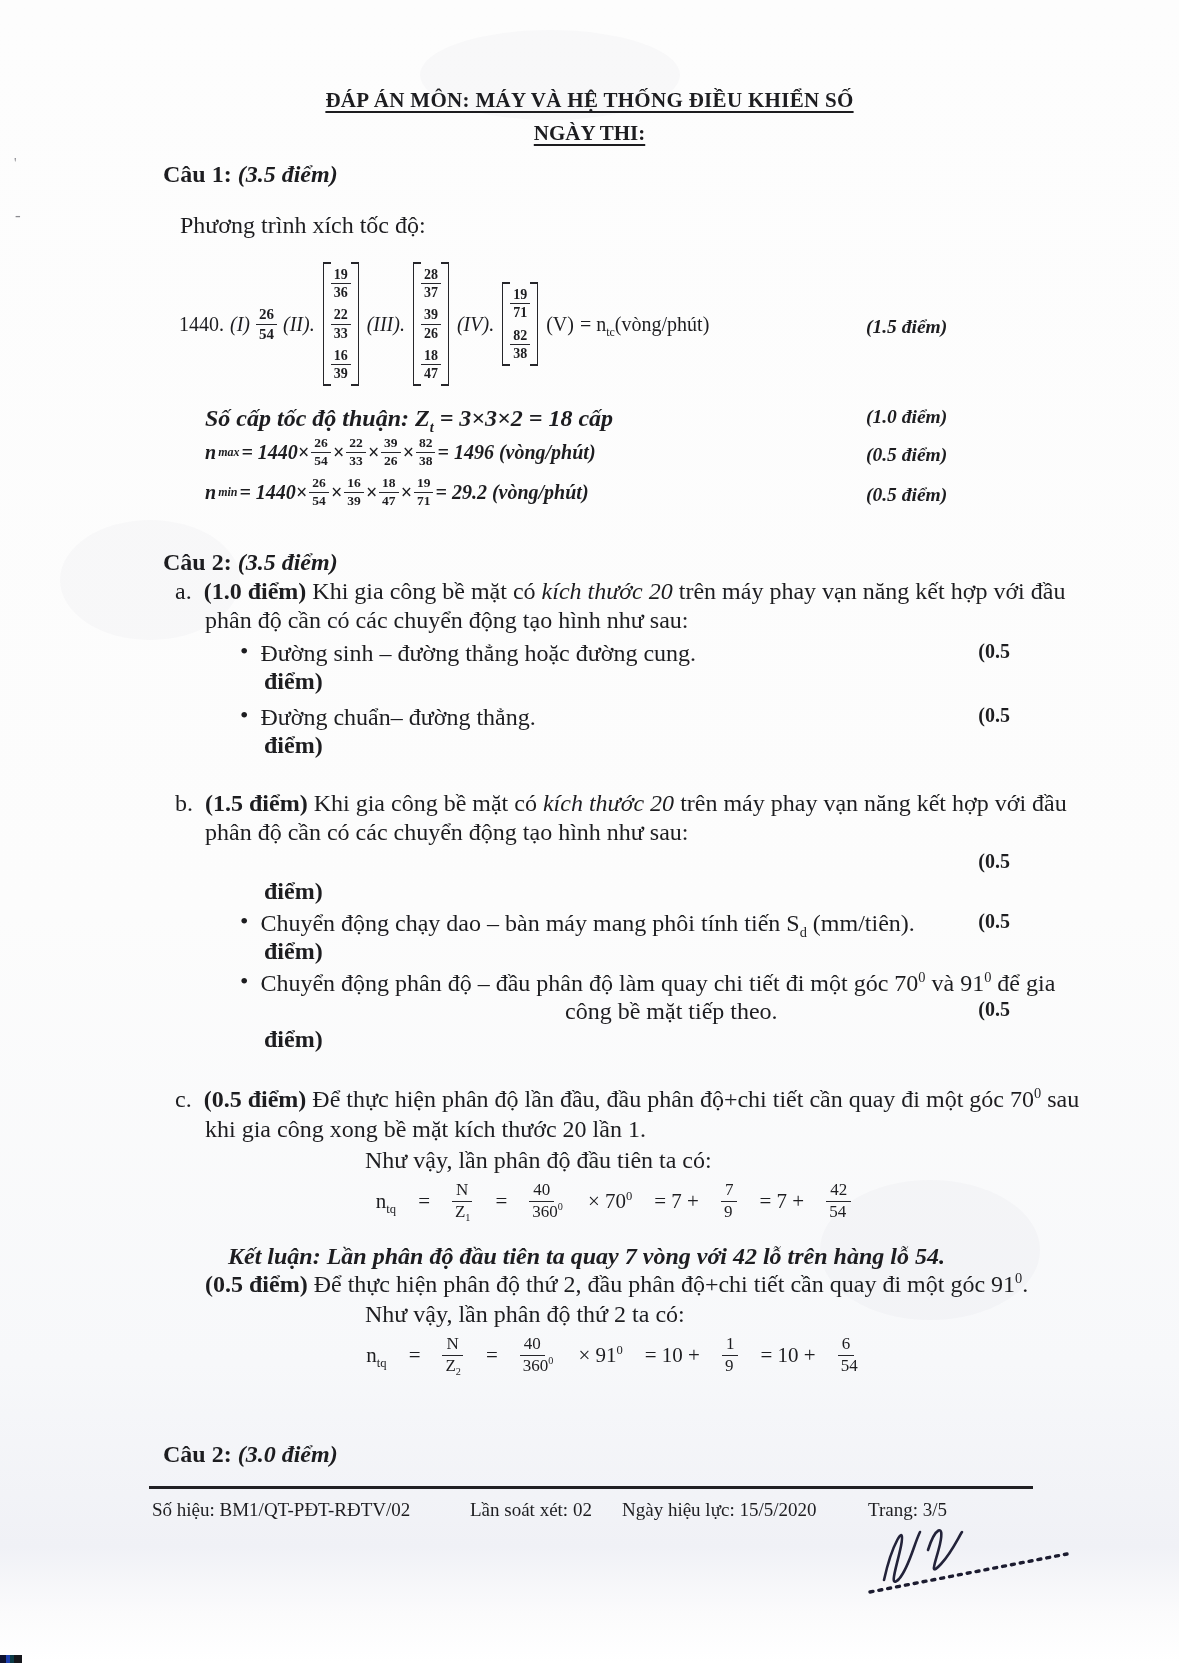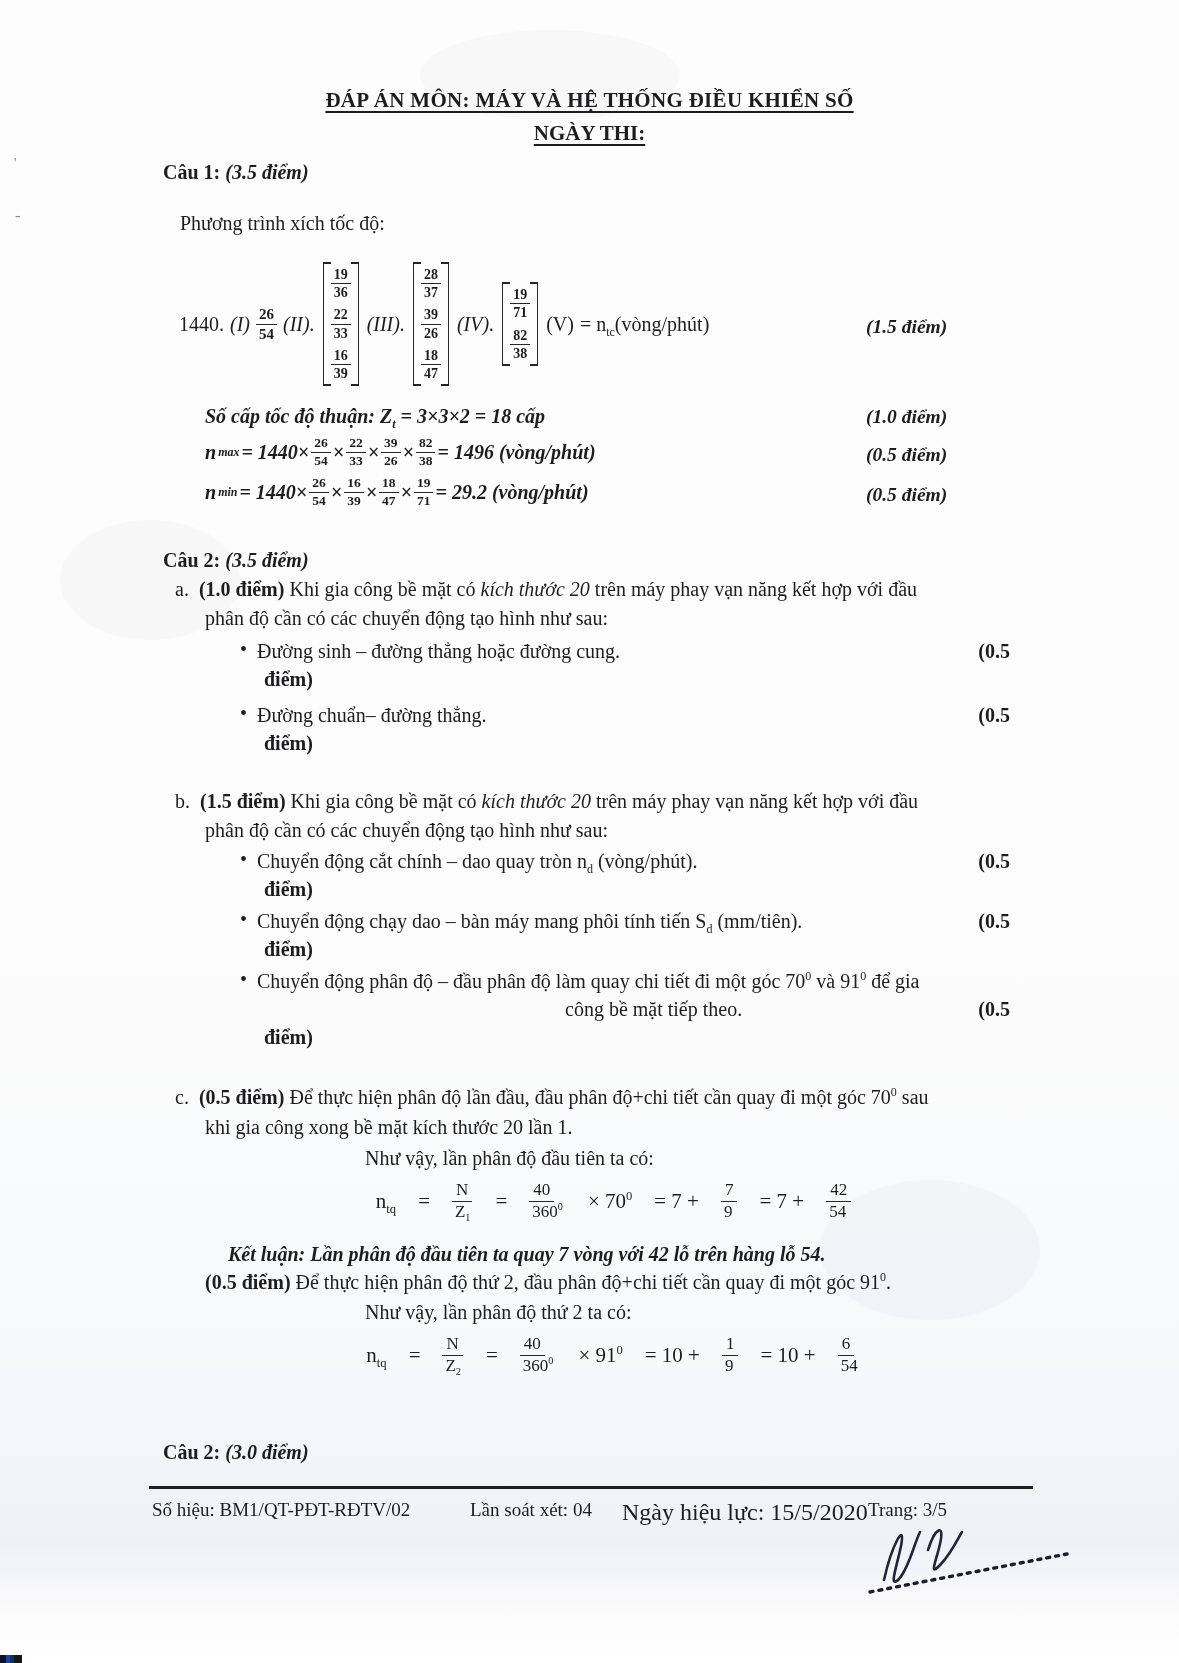--- a/index.html
+++ b/index.html
@@ -6,21 +6,21 @@
   .page{
     position:relative;width:1179px;height:1663px;margin:0 auto;
     background:linear-gradient(180deg,#fdfdfd 0%,#fcfcfc 55%,#f7f8fa 82%,#f0f1f6 93%,#fbfbfc 97%,#ffffff 100%);
     font-family:"Liberation Serif","DejaVu Serif",serif;
     color:#1d1d20;overflow:hidden;
   }
   .abs{position:absolute;white-space:nowrap;}
   .b{font-weight:bold}
   .i{font-style:italic}
   .bi{font-weight:bold;font-style:italic}
-  .fs20{font-size:20px}
+  .fs20{font-size:24px}
   .hdr{top:88px;left:0;width:100%;text-align:center;font-weight:bold;font-size:21px;letter-spacing:.3px;}
   .hdr span, .hdr2 span{text-decoration:underline;text-decoration-thickness:1.7px;text-underline-offset:4px;}
   .hdr2{top:121px;left:0;width:100%;text-align:center;font-weight:bold;font-size:21px;}
 
   
   .frac{display:inline-flex;flex-direction:column;align-items:flex-start;line-height:1.08;
         font-size:14px;font-weight:bold;font-style:normal;}
   .frac .num{padding:0 3px 1px;border-bottom:1.5px solid #25252a;}
   .frac .den{padding:1px 3px 0;}
   .eqrow{display:flex;align-items:center;gap:6px;font-size:20px;}
@@ -201,23 +201,20 @@
   </div>
   <div class="abs bscore" style="top:704px;">(0.5</div>
   <div class="abs b fs20" style="left:264px;top:732px;">điểm)</div>
 
   <div class="abs fs20" style="left:175px;top:790px;">
     <span>b.</span>&nbsp;
     <span class="b">(1.5 điểm)</span><span> Khi gia công bề mặt có </span><span class="i">kích thước 20</span><span> trên máy phay vạn năng kết hợp với đầu</span>
   </div>
   <div class="abs fs20" style="left:205px;top:819px;">phân độ cần có các chuyển động tạo hình như sau:</div>
 
-  <div class="abs fs20" style="left:240px;top:850px;">
-    <span class="dot">•</span>&nbsp;&nbsp;<span>Chuyển động cắt chính – dao quay tròn n</span><sub>d</sub><span> (vòng/phút).</span>
-  </div>
   <div class="abs bscore" style="top:850px;">(0.5</div>
   <div class="abs b fs20" style="left:264px;top:878px;">điểm)</div>
 
   <div class="abs fs20" style="left:240px;top:910px;">
     <span class="dot">•</span>&nbsp;&nbsp;<span>Chuyển động chạy dao – bàn máy mang phôi tính tiến S</span><sub>d</sub><span> (mm/tiên).</span>
   </div>
   <div class="abs bscore" style="top:910px;">(0.5</div>
   <div class="abs b fs20" style="left:264px;top:938px;">điểm)</div>
 
   <div class="abs fs20" style="left:240px;top:970px;">
@@ -292,22 +289,22 @@
   </div>
 
 
   <div class="abs fs20" style="left:163px;top:1441px;">
     <span class="b">Câu 2:</span>
     <span class="bi">(3.0 điểm)</span>
   </div>
 
   <div class="abs rule" style="left:149px;top:1486px;width:884px;height:3px;"></div>
   <div class="abs" style="left:152px;top:1499px;font-size:19px;">Số hiệu: BM1/QT-PĐT-RĐTV/02</div>
-  <div class="abs" style="left:470px;top:1499px;font-size:19px;">Lần soát xét: 04</div>
-  <div class="abs" style="left:622px;top:1499px;font-size:24px;">Ngày hiệu lực: 15/5/2020</div>
+  <div class="abs" style="left:470px;top:1499px;font-size:19px;">Lần soát xét: 02</div>
+  <div class="abs" style="left:622px;top:1499px;font-size:19px;">Ngày hiệu lực: 15/5/2020</div>
   <div class="abs" style="left:868px;top:1499px;font-size:19px;">Trang: 3/5</div>
 
   <svg class="abs" style="left:862px;top:1506px;" width="218" height="92" viewBox="0 0 218 92">
     <path d="M22,74 C30,38 44,14 39,40 C35,60 26,84 37,73 C47,62 52,38 58,26" fill="none" stroke="#23233a" stroke-width="2.6" stroke-linecap="round"></path>
     <path d="M66,44 C73,22 83,16 78,38 C74,56 66,72 79,58 C90,46 96,32 100,26" fill="none" stroke="#23233a" stroke-width="2.6" stroke-linecap="round"></path>
     <path d="M8,86 L205,48" fill="none" stroke="#1c1c30" stroke-width="3.4" stroke-dasharray="3 6" stroke-linecap="round"></path>
   </svg>
 
   <div class="abs corner" style="left:0;top:1655px;width:22px;height:8px;"></div>
 

